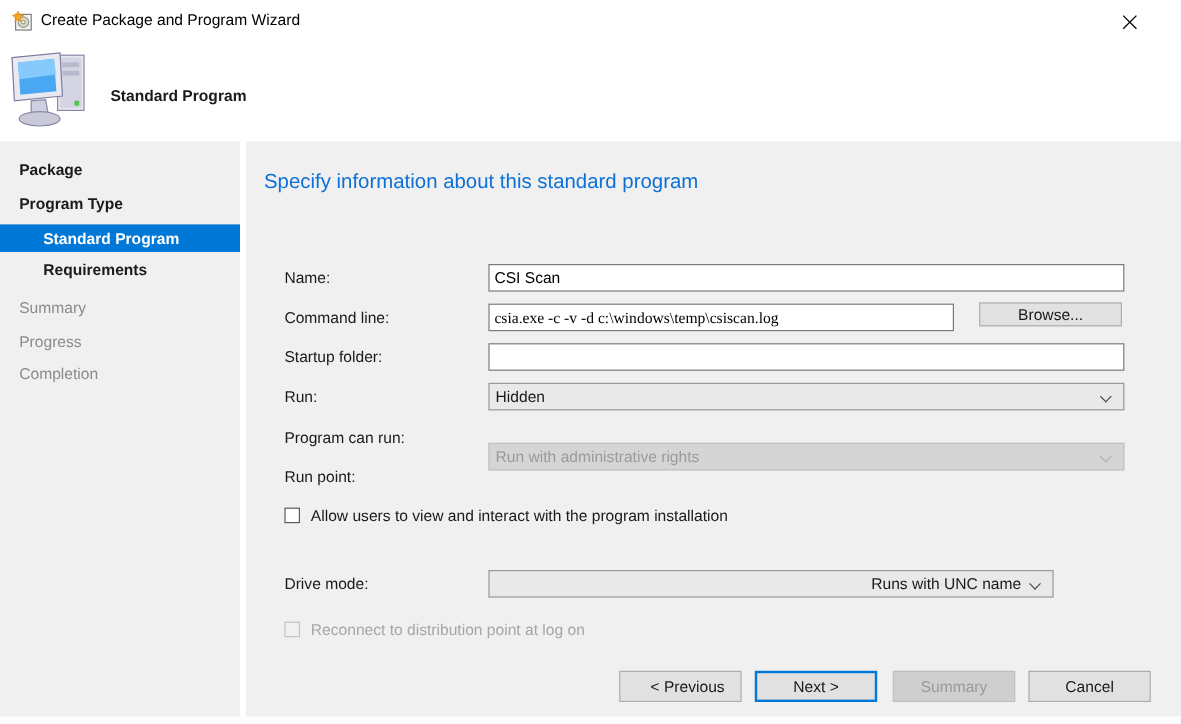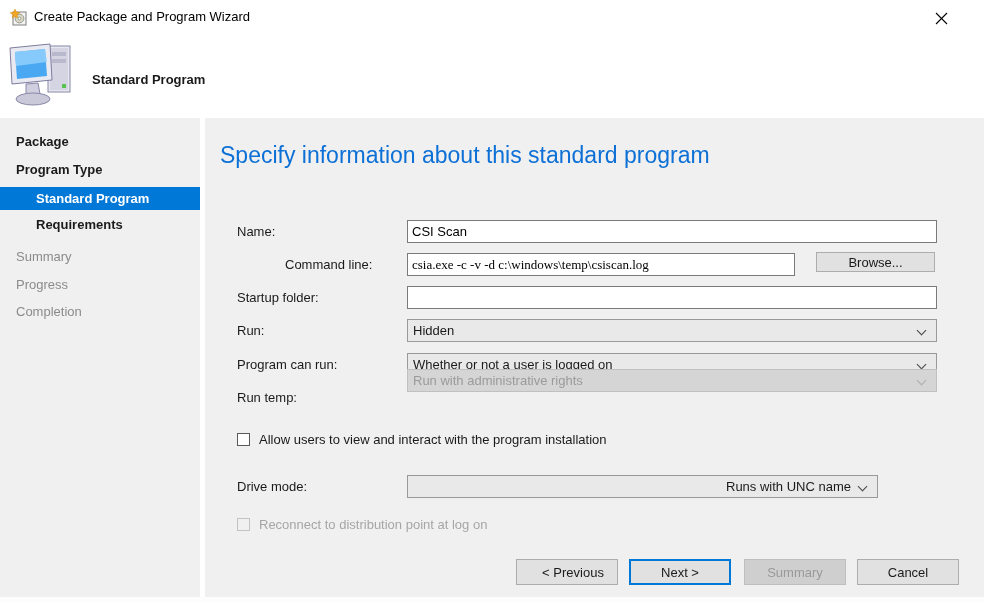--- a/index.html
+++ b/index.html
@@ -22,21 +22,21 @@
   .sidebar { position:absolute; left:0; top:0; width:200px; height:479px; background:#f0f0f0; }
   .v-divider { position:absolute; left:200px; top:0; width:5px; height:479px; background:#ffffff; }
   .mainpane { position:absolute; left:205px; top:0; width:779px; height:479px; background:#f0f0f0; }
   .bottom-strip { position:absolute; left:0; top:479px; width:984px; height:6px; background:#fdfdfd; }
   
   .side-item { position:absolute; left:0; width:200px; height:22px; line-height:22px; padding-left:16px; font-weight:600; color:#1b1b1b; white-space:nowrap; }
   .side-item.indent { padding-left:36px; }
   .side-item.selected { background:#0078d7; color:#ffffff; height:23px; line-height:23px; }
   .side-item.future { color:#8b8b8b; font-weight:400; }
   
-  .page-heading { position:absolute; left:15px; top:24px; font-size:23px; color:#0c70d6; }
+  .page-heading { position:absolute; left:15px; top:24px; font-size:17px; color:#0c70d6; }
   .frow-label { position:absolute; left:32px; white-space:nowrap; color:#1a1a1a; }
   .txt-input { position:absolute; left:202px; height:23px; border:1px solid #7a7a7a; background:#ffffff;
     font-family:"Liberation Sans","DejaVu Sans",sans-serif; font-size:13px; padding:0 4px; color:#000; outline:none; }
   .combo { position:absolute; left:202px; height:23px; background:#e9e9e9; border:1px solid #999999;
     display:flex; align-items:center; padding:0 26px 0 5px; color:#1a1a1a; white-space:nowrap; overflow:hidden; }
   .combo .chev { position:absolute; right:11px; top:7px; width:7px; height:7px;
     border-right:1.6px solid #454545; border-bottom:1.6px solid #454545; transform:rotate(45deg); }
   .combo.disabled { background:#d5d5d5; border-color:#c0c0c0; color:#9b9b9b; }
   .combo.disabled .chev { border-color:#aeaeae; }
   .push-btn { position:absolute; height:20px; background:#e1e1e1; border:1px solid #adadad;
@@ -108,46 +108,42 @@
     <div class="side-item future" style="top:183px;">Completion</div>
   </div>
   <div class="v-divider"></div>
 
   <div class="mainpane">
     <div class="page-heading">Specify information about this standard program</div>
 
     <span class="frow-label" style="top:106px;">Name:</span>
     <input class="txt-input" style="top: 102px; width: 530px;" type="text" value="CSI Scan">
 
-    <span class="frow-label" style="top:139px;margin-left:48px;">Command line:</span>
+    <span class="frow-label" style="top:139px;">Command line:</span>
     <input class="txt-input" style="top: 135px; width: 388px; font-family: Liberation Serif, serif;" type="text" value="csia.exe -c -v -d c:\windows\temp\csiscan.log">
     <button class="push-btn" style="left:611px; top:134px; width:119px;">Browse...</button>
 
     <span class="frow-label" style="top:172px;">Startup folder:</span>
     <input class="txt-input" style="top: 168px; width: 530px;" type="text" value="">
 
     <span class="frow-label" style="top:205px;">Run:</span>
     <div class="combo" style="top:201px; width:530px;">
       <span>Hidden</span>
       <span class="chev"></span>
     </div>
 
     <span class="frow-label" style="top:239px;">Program can run:</span>
-    <div class="combo" style="top:235px; width:530px;">
-      <span>Whether or not a user is logged on</span>
-      <span class="chev"></span>
-    </div>
 
-    <span class="frow-label" style="top:272px;">Run temp:</span>
+    <span class="frow-label" style="top:272px;">Run point:</span>
     <div class="combo disabled" style="top:251px; width:530px;">
       <span>Run with administrative rights</span>
       <span class="chev"></span>
     </div>
 
-    <div class="checkrow" style="top:314px;">
+    <div class="checkrow" style="top:304px;">
       <span class="checkbox"></span>
       <span class="cb-label">Allow users to view and interact with the program installation</span>
     </div>
 
     <span class="frow-label" style="top:361px;">Drive mode:</span>
     <div class="combo" style="top:357px; width:471px;justify-content:flex-end;">
       <span>Runs with UNC name</span>
       <span class="chev"></span>
     </div>
 

